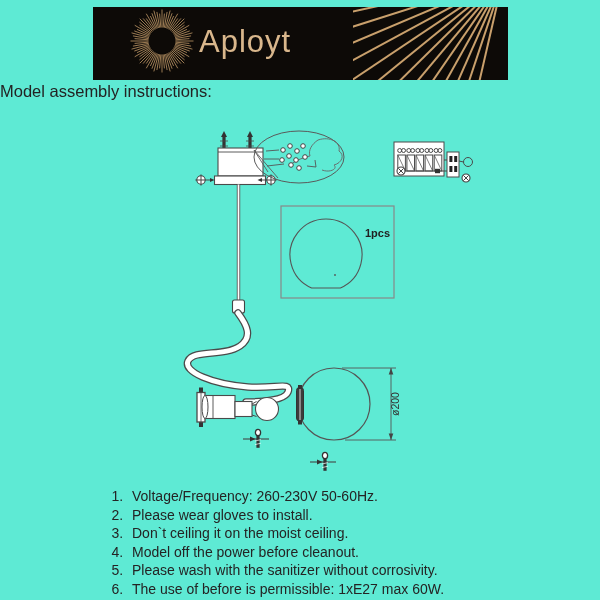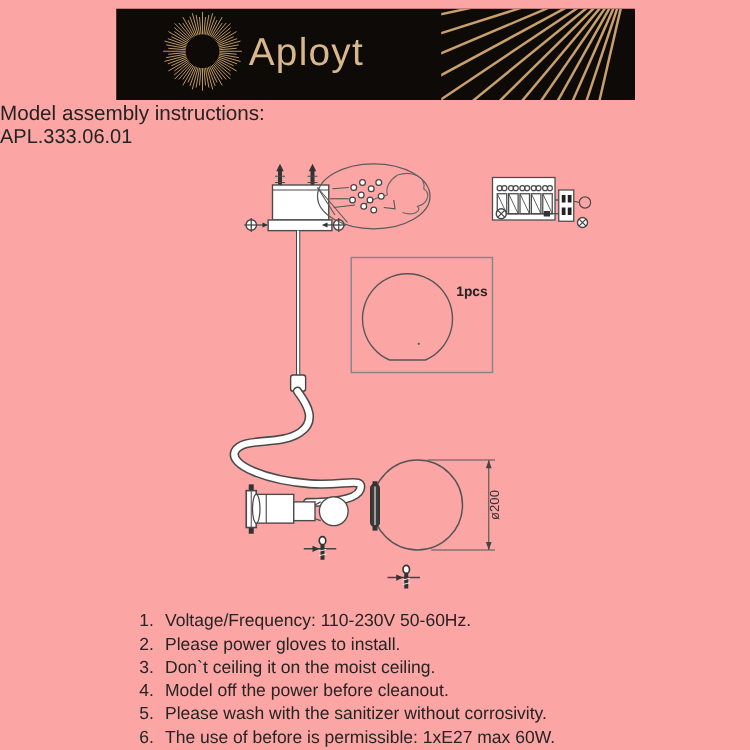--- a/index.html
+++ b/index.html
@@ -1,17 +1,17 @@
 <!DOCTYPE html>
 <html><head>
 <meta charset="utf-8">
 <style>
   html,body{margin:0;padding:0;background:#ffffff;}
   body{width:600px;height:600px;font-family:"Liberation Sans",sans-serif;}
-  .page{position:relative;width:600px;height:600px;overflow:hidden;background:#fca5a5;}
+  .page{position:relative;width:600px;height:600px;overflow:hidden;background:#5eead4;}
 
   .banner{position:absolute;left:93px;top:7px;width:415px;height:73px;background:#0d0a07;overflow:hidden;}
   .burst-svg{position:absolute;left:14px;top:0;width:110px;height:73px;}
   .brand{position:absolute;left:106px;top:17px;font-size:31px;font-weight:300;color:#d9b78c;letter-spacing:1px;}
   .fan-svg{position:absolute;right:0;top:0;width:155px;height:73px;}
 
   .titles{position:absolute;left:0;top:82px;width:100%;text-align:left;color:#232323;}
   .t1{font-size:16.5px;line-height:19px;}
   .t2{font-size:16px;line-height:18px;}
 
@@ -119,21 +119,20 @@
           <line x1="141.20351427133383" y1="-23.243757909297244" x2="-52.31917175932176" y2="81.39356808616337" stroke="#c9a06c" stroke-width="2"></line>
           <line x1="140.7949514654756" y1="-24.092688715107258" x2="-61.71611629406124" y2="61.86815955253306" stroke="#c9a06c" stroke-width="2"></line>
           <line x1="140.46809332207053" y1="-24.976301092495557" x2="-69.23385359237784" y2="41.54507487260216" stroke="#c9a06c" stroke-width="2"></line>
           <line x1="140.22584105713904" y1="-25.886752035446115" x2="-74.80565568580207" y2="20.604703184739336" stroke="#c9a06c" stroke-width="2"></line>
         </g>
     </svg>
   </div>
 
   <div class="titles">
     <div class="t1">Model assembly instructions:</div>
-    <div class="t2">APL.333.06.01</div>
   </div>
 
   <svg id="diagram" width="600" height="600" viewBox="0 0 600 600">
     <defs>
       <g id="screwArrow">
         <line x1="-15" y1="0" x2="11" y2="0" stroke="#444" stroke-width="1.1"></line>
         <polygon points="-2.5,0 -8,-2.5 -8,2.5" fill="#333"></polygon>
         <ellipse cx="0" cy="-6.5" rx="2.6" ry="3.2" fill="#fff" stroke="#333" stroke-width="1.3"></ellipse>
         <rect x="-1.6" y="-3.8" width="3.2" height="12.6" fill="#333"></rect>
         <line x1="-2.9" y1="2" x2="2.9" y2="0.6" stroke="#fff" stroke-width="0.7"></line>
@@ -307,22 +306,22 @@
         <line x1="391" y1="368" x2="391" y2="440"></line>
         <polygon points="391,368 388.7,374.5 393.3,374.5" fill="#444" stroke="none"></polygon>
         <polygon points="391,440 388.7,433.5 393.3,433.5" fill="#444" stroke="none"></polygon>
       </g>
       <text x="399" y="404" font-size="10.5" fill="#333" stroke="none" text-anchor="middle" transform="rotate(-90 399 404)">ø200</text>
     </g>
   </svg>
 
   <div class="footer">
     <ol>
-      <li>Voltage/Frequency: 110-230V 50-60Hz.</li>
-      <li>Please power gloves to install.</li>
+      <li>Voltage/Frequency: 260-230V 50-60Hz.</li>
+      <li>Please wear gloves to install.</li>
       <li>Don`t ceiling it on the moist ceiling.</li>
       <li>Model off the power before cleanout.</li>
       <li>Please wash with the sanitizer without corrosivity.</li>
       <li>The use of before is permissible: 1xE27 max 60W.</li>
     </ol>
   </div>
 
 </div>
 
 </body></html>

